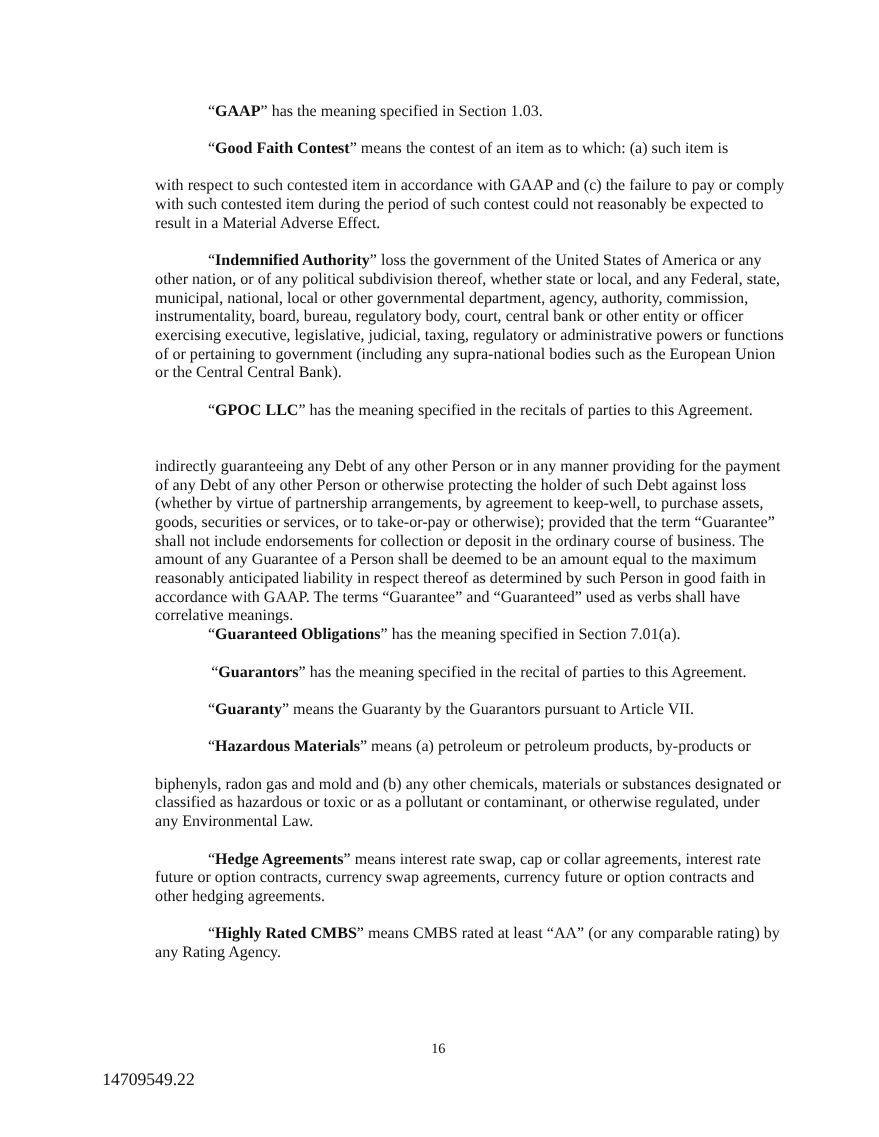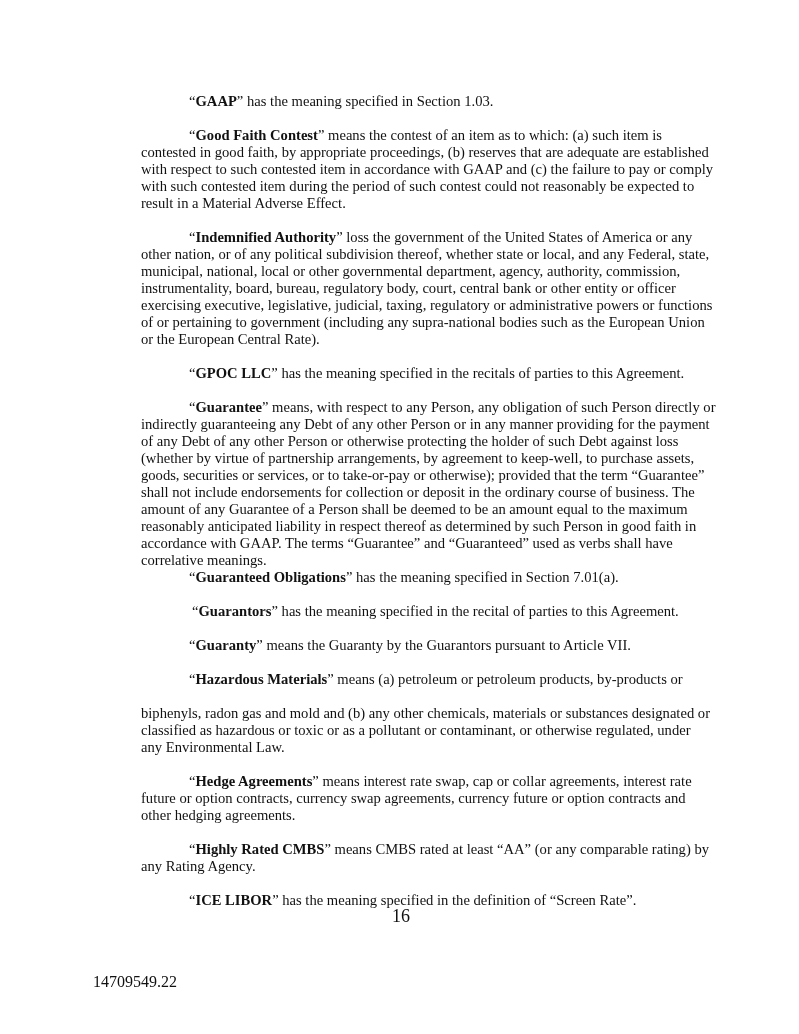--- a/index.html
+++ b/index.html
@@ -8,47 +8,45 @@
       position: absolute; left: 0; top: 0; width: 799px; height: 1034px; background: #ffffff;
       font-family: "Liberation Serif", "DejaVu Serif", serif; color: #111111; padding-left: 15px;
     }
     .line {
       position: absolute; left: 141px; white-space: nowrap;
       font-size: 14.6px; line-height: 17px; height: 17px;
     }
     .line.ind { left: 189px; }
     .line.ind2 { left: 192px; }
     .term { font-weight: bold; }
-    .pageno { position: absolute; left: 392px; top: 908px; font-size: 18px; line-height: 17px; }
+    .pageno { position: absolute; left: 392px; top: 944px; font-size: 13px; line-height: 17px; }
     .docid { position: absolute; left: 93px; top: 975px; font-size: 16px; line-height: 13px; }
   </style>
 </head>
 <body>
 
 <div class="page">
 
   <div class="line ind" style="top:93px"><span>“</span><span class="term">GAAP</span><span>” has the meaning specified in Section 1.03.</span></div>
 
   <div class="line ind" style="top:127px"><span>“</span><span class="term">Good Faith Contest</span><span>” means the contest of an item as to which:  (a) such item is</span></div>
-  <div class="line" style="top:144px">contested in good faith, by appropriate proceedings, (b) reserves that are adequate are established</div>
   <div class="line" style="top:161px">with respect to such contested item in accordance with GAAP and (c) the failure to pay or comply</div>
   <div class="line" style="top:178px">with such contested item during the period of such contest could not reasonably be expected to</div>
   <div class="line" style="top:195px">result in a Material Adverse Effect.</div>
 
   <div class="line ind" style="top:229px"><span>“</span><span class="term">Indemnified Authority</span><span>” loss the government of the United States of America or any</span></div>
   <div class="line" style="top:246px">other nation, or of any political subdivision thereof, whether state or local, and any Federal, state,</div>
   <div class="line" style="top:263px">municipal, national, local or other governmental department, agency, authority, commission,</div>
   <div class="line" style="top:280px">instrumentality, board, bureau, regulatory body, court, central bank or other entity or officer</div>
   <div class="line" style="top:297px">exercising executive, legislative, judicial, taxing, regulatory or administrative powers or functions</div>
   <div class="line" style="top:314px">of or pertaining to government (including any supra-national bodies such as the European Union</div>
-  <div class="line" style="top:331px">or the European Central Rate).</div>
+  <div class="line" style="top:331px">or the Central Central Bank).</div>
 
   <div class="line ind" style="top:365px"><span>“</span><span class="term">GPOC LLC</span><span>” has the meaning specified in the recitals of parties to this Agreement.</span></div>
 
-  <div class="line ind" style="top:399px"><span>“</span><span class="term">Guarantee</span><span>” means, with respect to any Person, any obligation of such Person directly or</span></div>
   <div class="line" style="top:416px">indirectly guaranteeing any Debt of any other Person or in any manner providing for the payment</div>
   <div class="line" style="top:433px">of any Debt of any other Person or otherwise protecting the holder of such Debt against loss</div>
   <div class="line" style="top:450px">(whether by virtue of partnership arrangements, by agreement to keep-well, to purchase assets,</div>
   <div class="line" style="top:467px">goods, securities or services, or to take-or-pay or otherwise); provided that the term “Guarantee”</div>
   <div class="line" style="top:484px">shall not include endorsements for collection or deposit in the ordinary course of business.  The</div>
   <div class="line" style="top:501px">amount of any Guarantee of a Person shall be deemed to be an amount equal to the maximum</div>
   <div class="line" style="top:518px">reasonably anticipated liability in respect thereof as determined by such Person in good faith in</div>
   <div class="line" style="top:535px">accordance with GAAP.  The terms “Guarantee” and “Guaranteed” used as verbs shall have</div>
   <div class="line" style="top:552px">correlative meanings.</div>
 
@@ -63,18 +61,17 @@
   <div class="line" style="top:722px">classified as hazardous or toxic or as a pollutant or contaminant, or otherwise regulated, under</div>
   <div class="line" style="top:739px">any Environmental Law.</div>
 
   <div class="line ind" style="top:773px"><span>“</span><span class="term">Hedge Agreements</span><span>” means interest rate swap, cap or collar agreements, interest rate</span></div>
   <div class="line" style="top:790px">future or option contracts, currency swap agreements, currency future or option contracts and</div>
   <div class="line" style="top:807px">other hedging agreements.</div>
 
   <div class="line ind" style="top:841px"><span>“</span><span class="term">Highly Rated CMBS</span><span>” means CMBS rated at least “AA” (or any comparable rating) by</span></div>
   <div class="line" style="top:858px">any Rating Agency.</div>
 
-  <div class="line ind" style="top:892px"><span>“</span><span class="term">ICE LIBOR</span><span>” has the meaning specified in the definition of “Screen Rate”.</span></div>
 
 
   <div class="pageno">16</div>
   <div class="docid">14709549.22</div>
 </div>
 
 </body></html>

